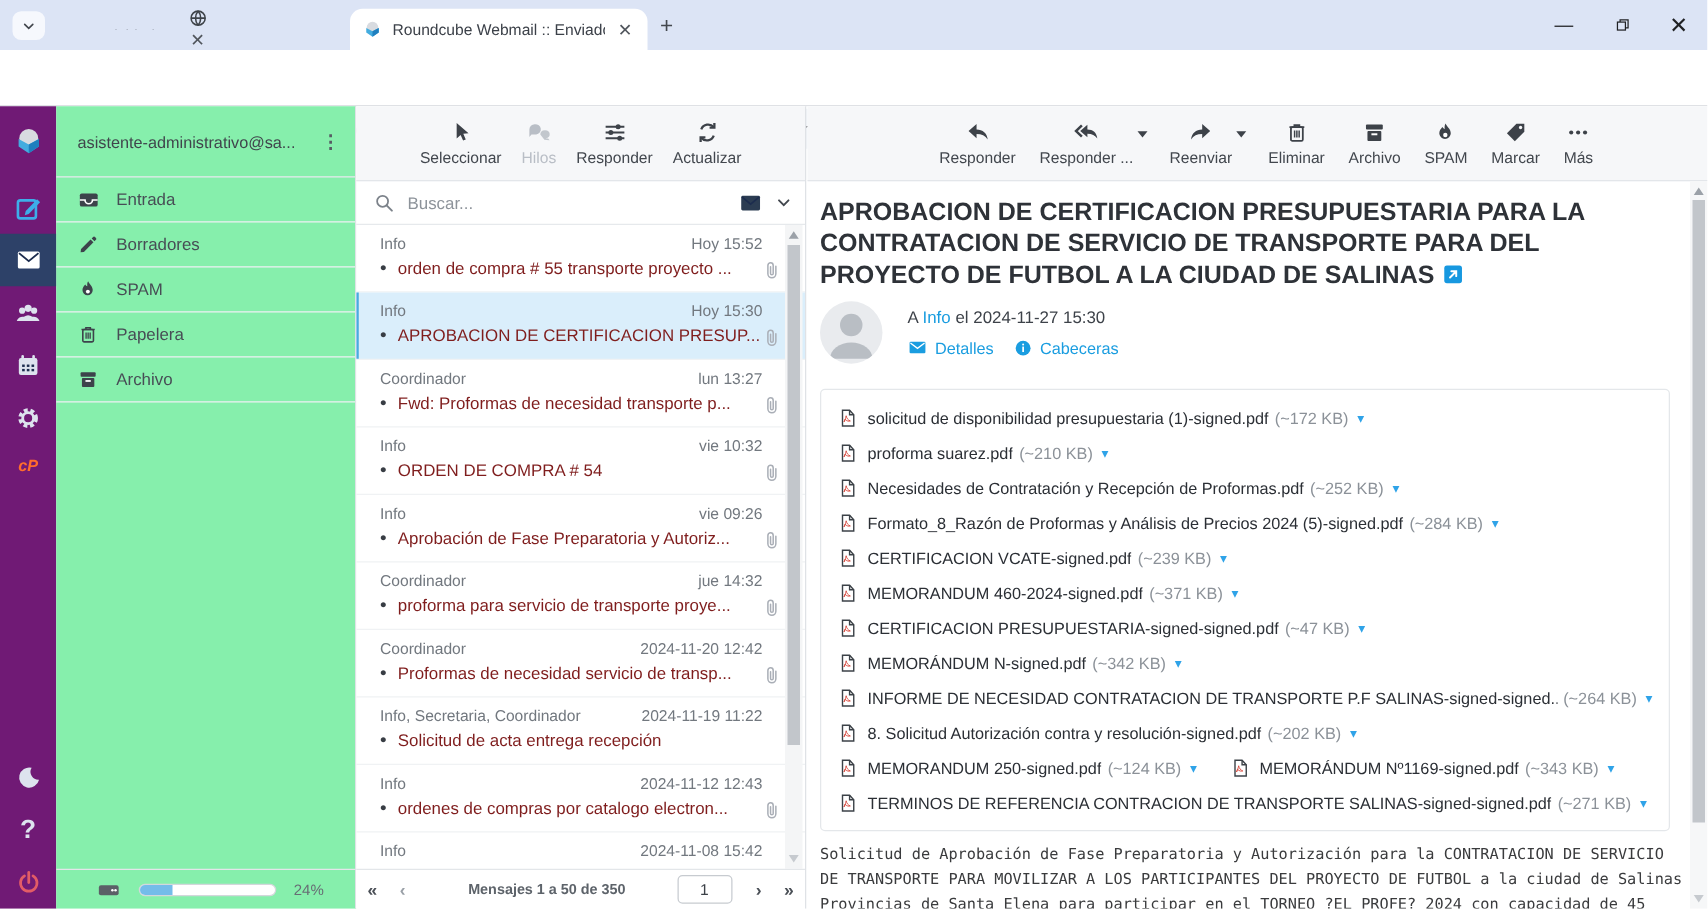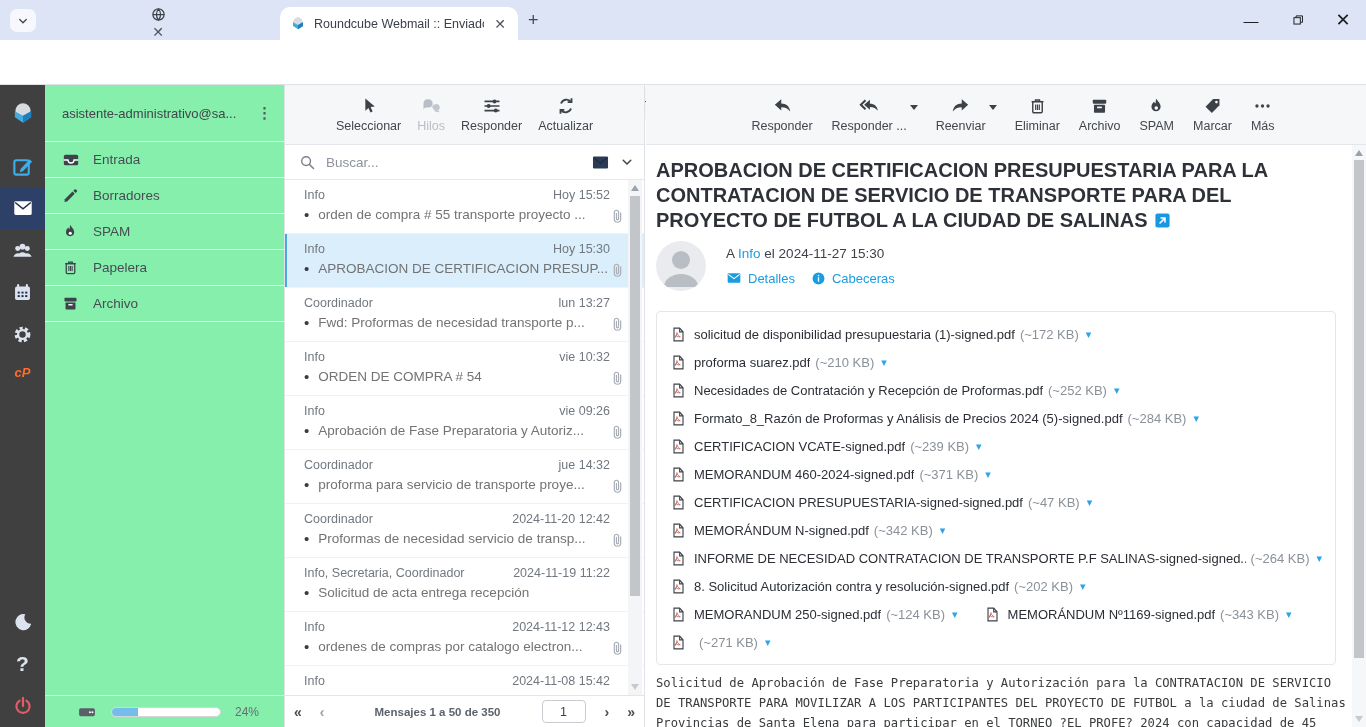--- a/index.html
+++ b/index.html
@@ -19,21 +19,21 @@
   .newtab { position:absolute; left:528px; top:10px; font-size:18px; color:#44484f; }
   .wincontrols { position:absolute; right:0; top:0; height:40px; display:flex; }
   .winbtn { width:46px; height:40px; display:flex; align-items:center; justify-content:center; color:#202124; font-size:15px; }
 
   #navbar { position:absolute; left:0; top:40px; width:1366px; height:45px; background:#fff; border-bottom:1px solid #dfe1e5; }
   .navic { position:absolute; top:52px; color:#454a50; }
   #omnibox { position:absolute; left:120px; top:47px; width:1128px; height:32px; border-radius:16px; background:#eef1f6; display:flex; align-items:center; padding:0 12px; }
   #omnibox .url { flex:1; font-size:13.5px; color:#26282c; margin-left:10px; white-space:nowrap; overflow:hidden; }
 
   
-  #rail { position:absolute; left:0; top:85px; width:45px; height:642px; background:#404040; }
+  #rail { position:absolute; left:0; top:85px; width:45px; height:642px; background:#701a75; }
   .railitem { position:absolute; left:0; width:45px; height:42px; display:flex; align-items:center; justify-content:center; color:#dde3ee; }
   .railitem.active { background:#2d4168; }
   #folders { position:absolute; left:45px; top:85px; width:240px; height:642px; background:#86efac; border-right:1px solid #dfe2e6; }
   #acct { height:57px; border-bottom:1px solid #e7eaee; display:flex; align-items:center; padding:0 8px 0 17px; }
   #acct .mail { flex:1; font-size:13px; color:#40454c; white-space:nowrap; overflow:hidden; }
   #acct .kebab { color:#565b63; font-size:15px; font-weight:bold; padding:0 4px; }
   .folder { height:36px; display:flex; align-items:center; padding-left:17px; border-bottom:1px solid #eef1f3; font-size:13.5px; color:#474d55; }
   .folder .fic { width:18px; margin-right:13px; color:#3d434b; }
   .folder.sel { background:#e2f2fc; }
   #quota { position:absolute; left:0; bottom:0; width:239px; height:32px; border-top:1px solid #e3e6e9; display:flex; align-items:center; padding-left:32px; }
@@ -51,21 +51,21 @@
   #searchrow { height:35px; border-bottom:1px solid #e6e9ec; display:flex; align-items:center; padding:0 10px 0 14px; }
   #searchrow input { flex:1; border:none; outline:none; font-size:13.5px; color:#3c4148; margin-left:10px; font-family:inherit; background:transparent; }
   #searchrow input::placeholder { color:#8d939a; }
   #msgs { position:absolute; left:0; top:95px; right:0; bottom:32px; overflow:hidden; }
   .msg { height:54px; padding:8px 34px 0 19px; border-bottom:1px solid #f0f2f4; position:relative; }
   .msg .l1 { display:flex; font-size:12.5px; color:#72787f; }
   .msg .l1 .from { flex:1; white-space:nowrap; overflow:hidden; }
   .msg .l1 .date { margin-left:8px; }
   .msg .l2 { display:flex; align-items:center; margin-top:5px; }
   .msg .dot { color:#383d44; font-size:15px; margin-right:9px; line-height:1; }
-  .msg .subj { flex:1; font-size:13.5px; color:#737373; white-space:nowrap; overflow:hidden; }
+  .msg .subj { flex:1; font-size:13.5px; color:#7f1d1d; white-space:nowrap; overflow:hidden; }
   .msg .clip { position:absolute; right:18px; top:28px; color:#a9aeb6; }
   .msg.sel { background:#daeefb; }
   .msg.sel::before { content:""; position:absolute; left:0; top:0; bottom:0; width:2px; background:#49a9e0; }
   #lscroll { position:absolute; right:2px; top:95px; bottom:32px; width:14px; background:#f4f5f6; }
   #lthumb { position:absolute; left:2px; top:16px; width:10px; height:400px; background:#c2c6cb; }
   .scrtri { position:absolute; left:3px; width:0; height:0; border-left:4px solid transparent; border-right:4px solid transparent; }
   .scrtri.up { top:5px; border-bottom:6px solid #9ba1a8; }
   .scrtri.dn { bottom:5px; border-top:6px solid #c6cacf; }
   #pager { position:absolute; left:0; bottom:0; width:359px; height:32px; border-top:1px solid #e3e6e9; display:flex; align-items:center; background:#fff; font-size:14px; color:#4a4f56; }
   #pager .nav { font-weight:bold; padding:0 9px; }
@@ -879,20 +879,21 @@
             <span class="caret">▾</span>
           </div>
       </div>
       <div class="attrow">
           <div class="att">
             <span class="pdfic">
               <svg width="16" height="17" viewBox="0 0 24 24">
                 <use href="#i-pdf"></use>
               </svg>
             </span>
+            <span class="aname">TERMINOS DE REFERENCIA CONTRACION DE TRANSPORTE SALINAS-signed-signed.pdf</span>
             <span class="asize">(~271 KB)</span>
             <span class="caret">▾</span>
           </div>
         </div>
     </div>
     <div id="mbody">Solicitud de Aprobación de Fase Preparatoria y Autorización para la CONTRATACION DE SERVICIO DE TRANSPORTE PARA MOVILIZAR A LOS PARTICIPANTES DEL PROYECTO DE FUTBOL a la ciudad de Salinas Provincias de Santa Elena para participar en el TORNEO ?EL PROFE? 2024 con capacidad de 45</div>
   </div>
   <div id="rscroll">
     <div class="scrtri up"></div>
     <div id="rthumb"></div>

